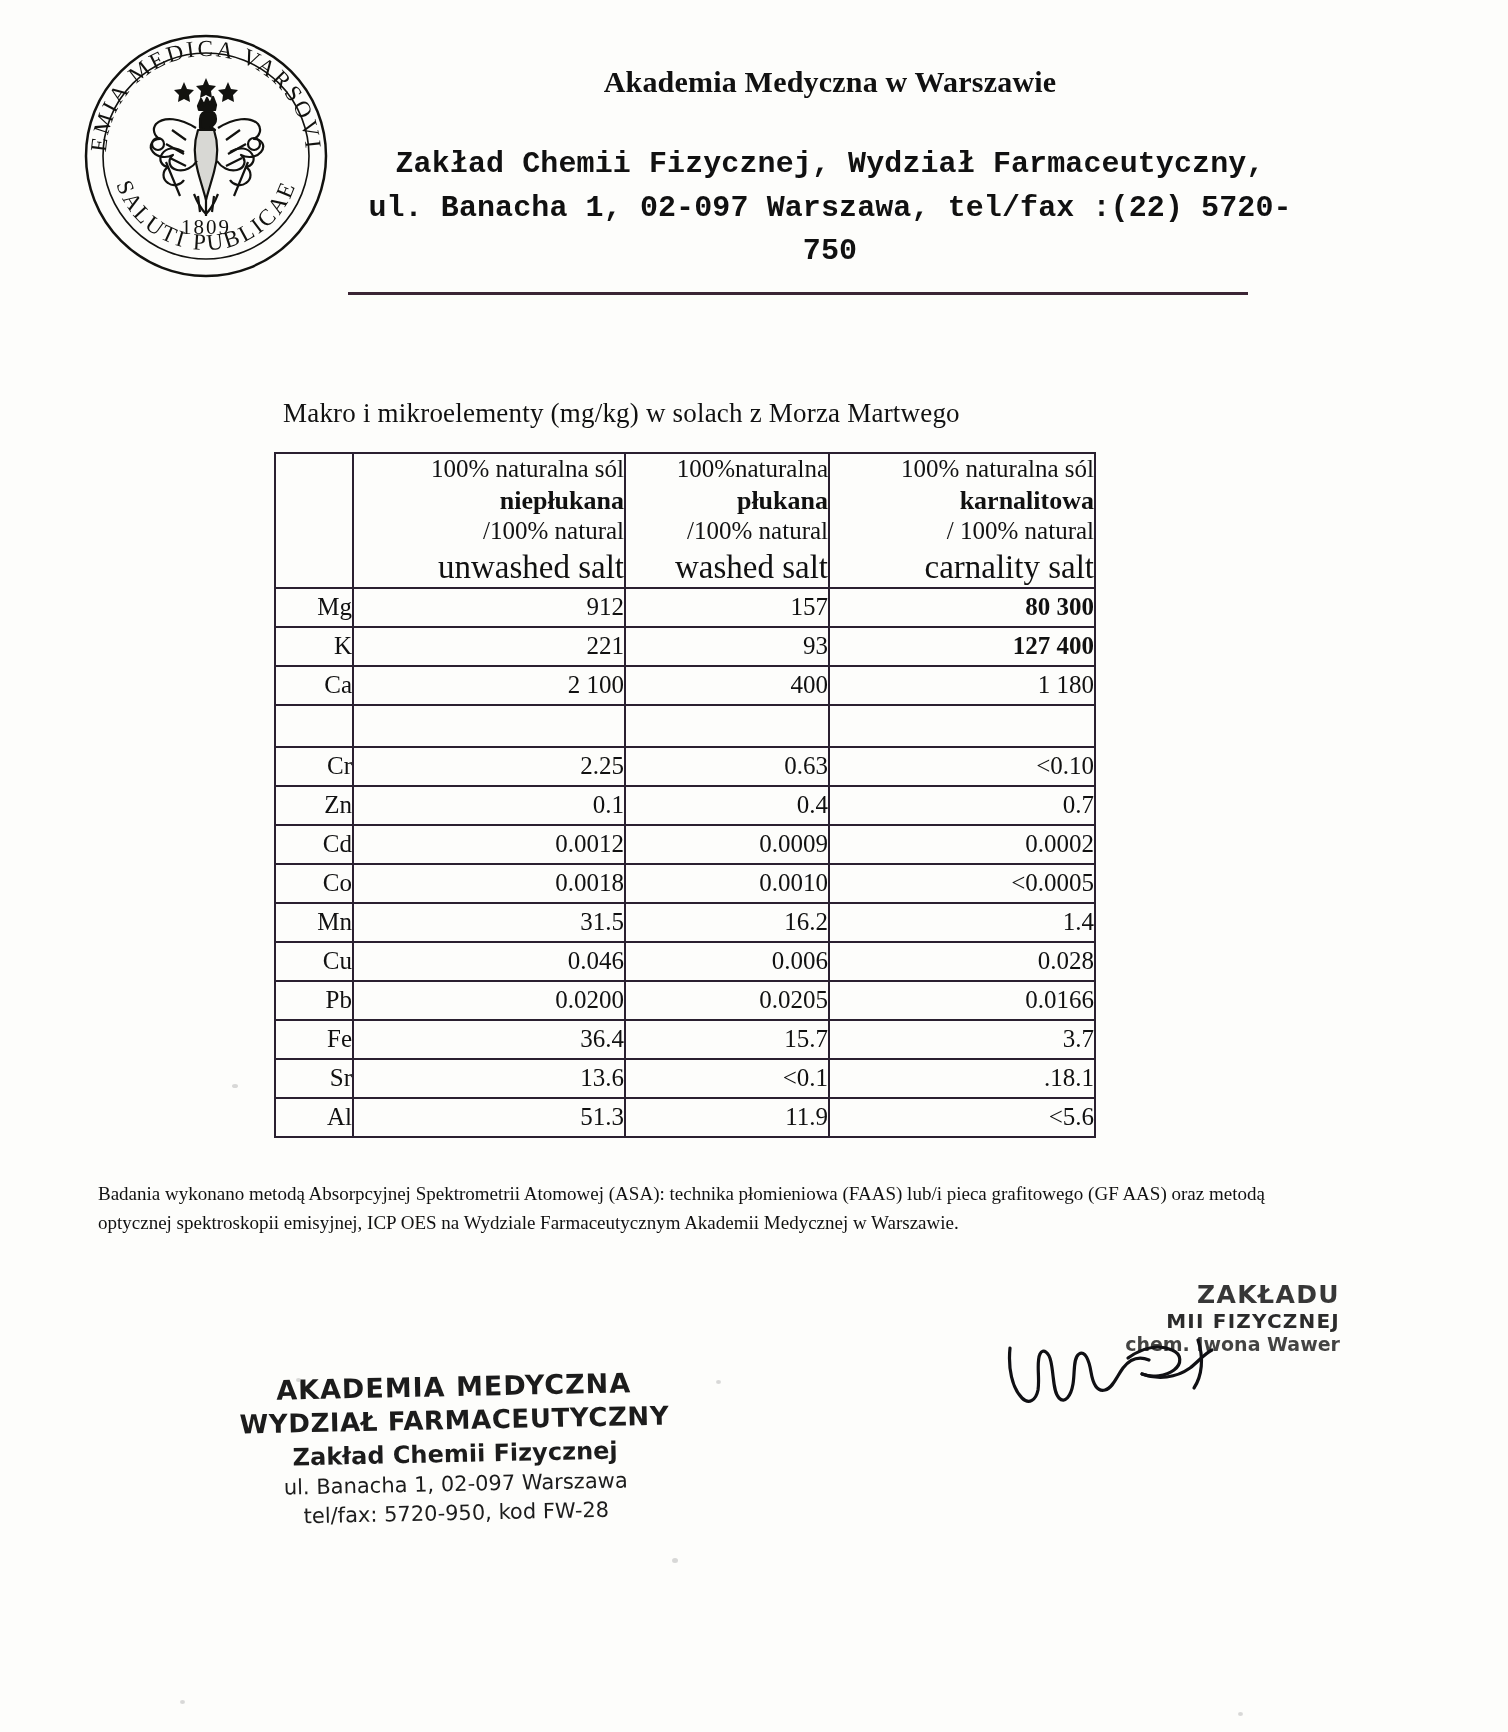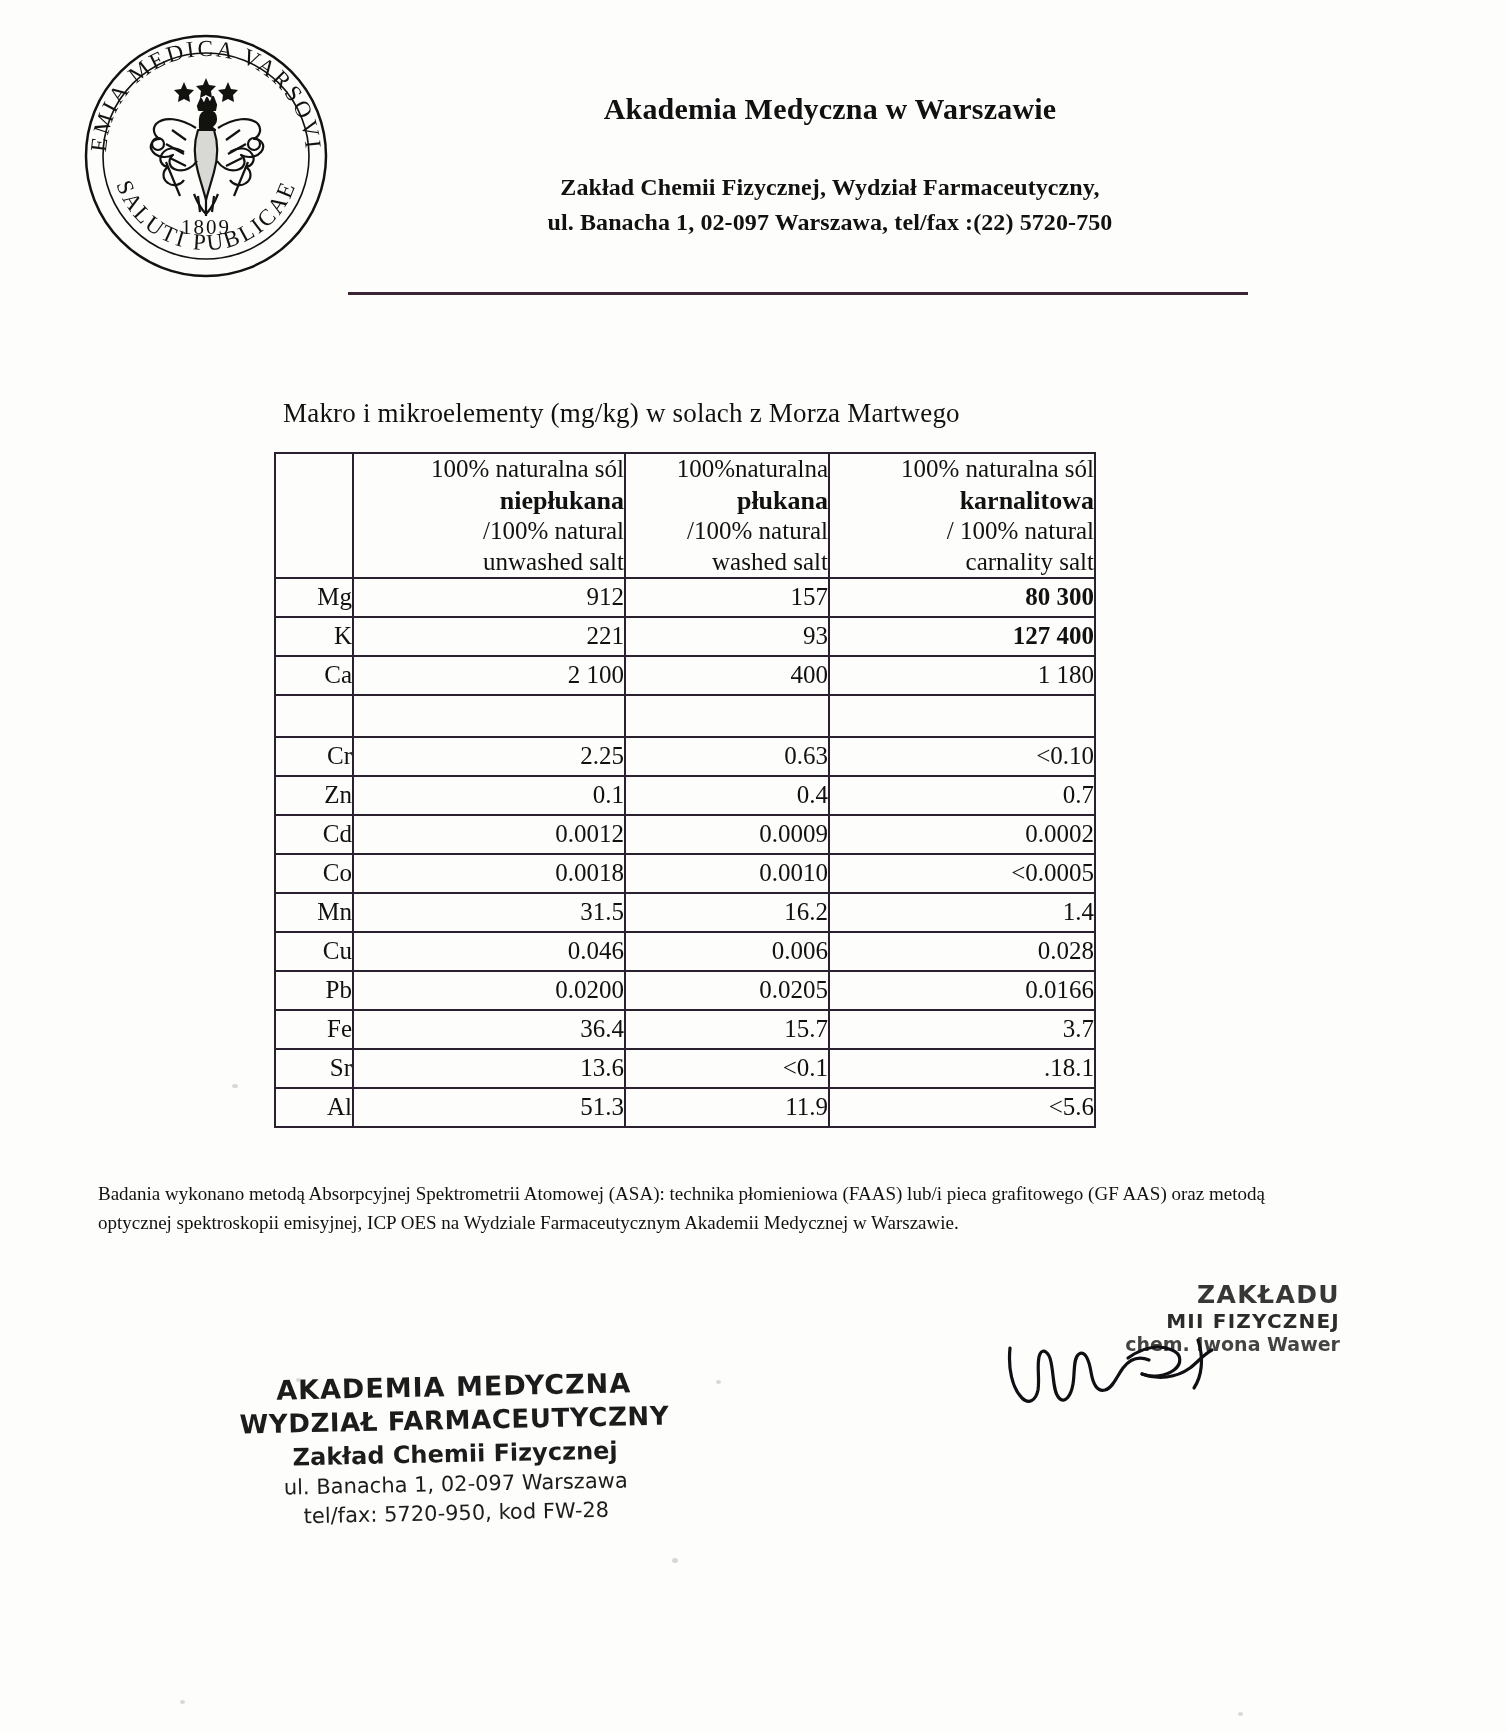--- a/index.html
+++ b/index.html
@@ -35,37 +35,38 @@
     position: absolute;
     left: 72px;
     top: 22px;
     width: 268px;
     height: 268px;
   }
 
   .header-text {
     position: absolute;
     left: 350px;
-    top: 92px;
+    top: 65px;
     width: 960px;
     text-align: center;
   }
 
   .univ-title {
     font-size: 30px;
     font-weight: bold;
     letter-spacing: 0.2px;
     margin-bottom: 44px;
   }
 
   .dept-line {
-    font-size: 24px;
+    font-size: 30px;
     font-weight: bold;
     line-height: 1.45;
     letter-spacing: 0.1px;
+    font-family: Liberation Mono, monospace;
   }
 
   .rule {
     position: absolute;
     left: 348px;
     top: 292px;
     width: 900px;
     height: 3px;
     background: #3b2535;
   }
@@ -108,21 +109,21 @@
   col.c2 { width: 204px; }
   col.c3 { width: 266px; }
 
   thead td {
     padding: 6px 4px 8px 4px;
   }
 
   .hdr-l1 { font-size: 25px; }
   .hdr-l2 { font-size: 26px; font-weight: bold; }
   .hdr-l3 { font-size: 25px; }
-  .hdr-l4 { font-size: 25px; }
+  .hdr-l4 { font-size: 33px; }
 
   tbody td {
     height: 37px;
     padding: 1px 3px;
   }
 
   td.sym {
     text-align: center;
     font-size: 26px;
   }

